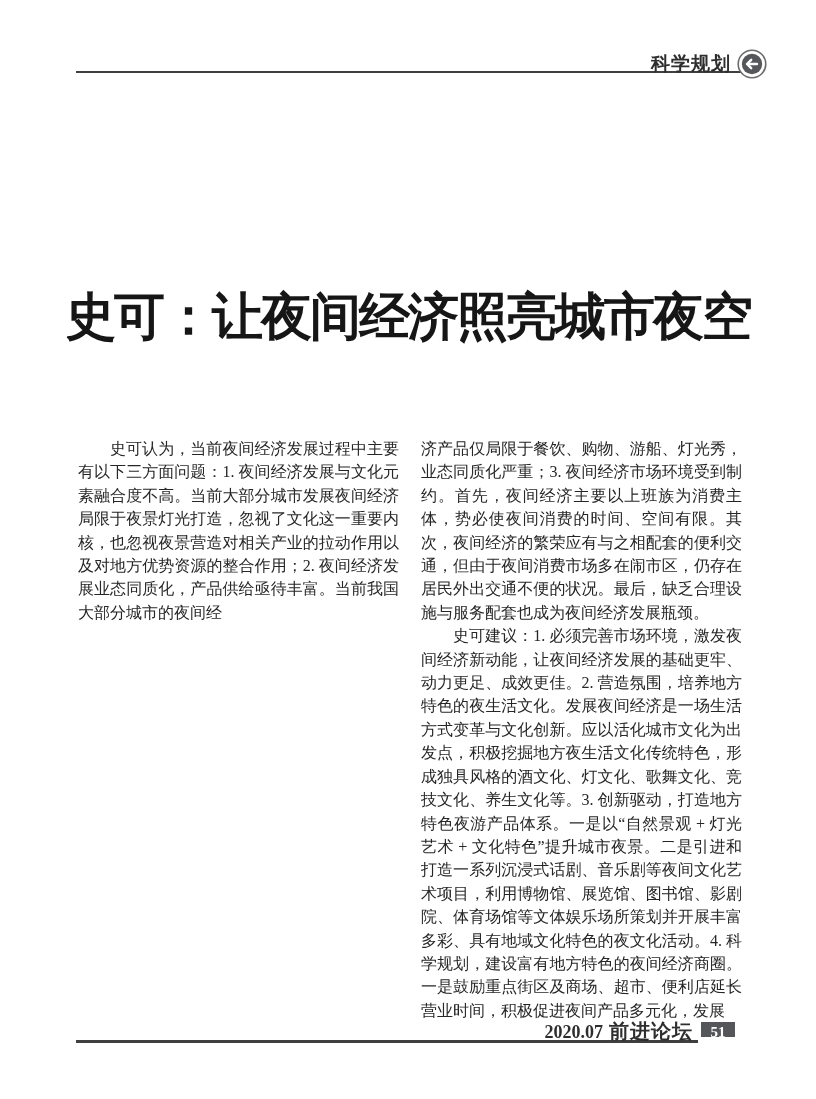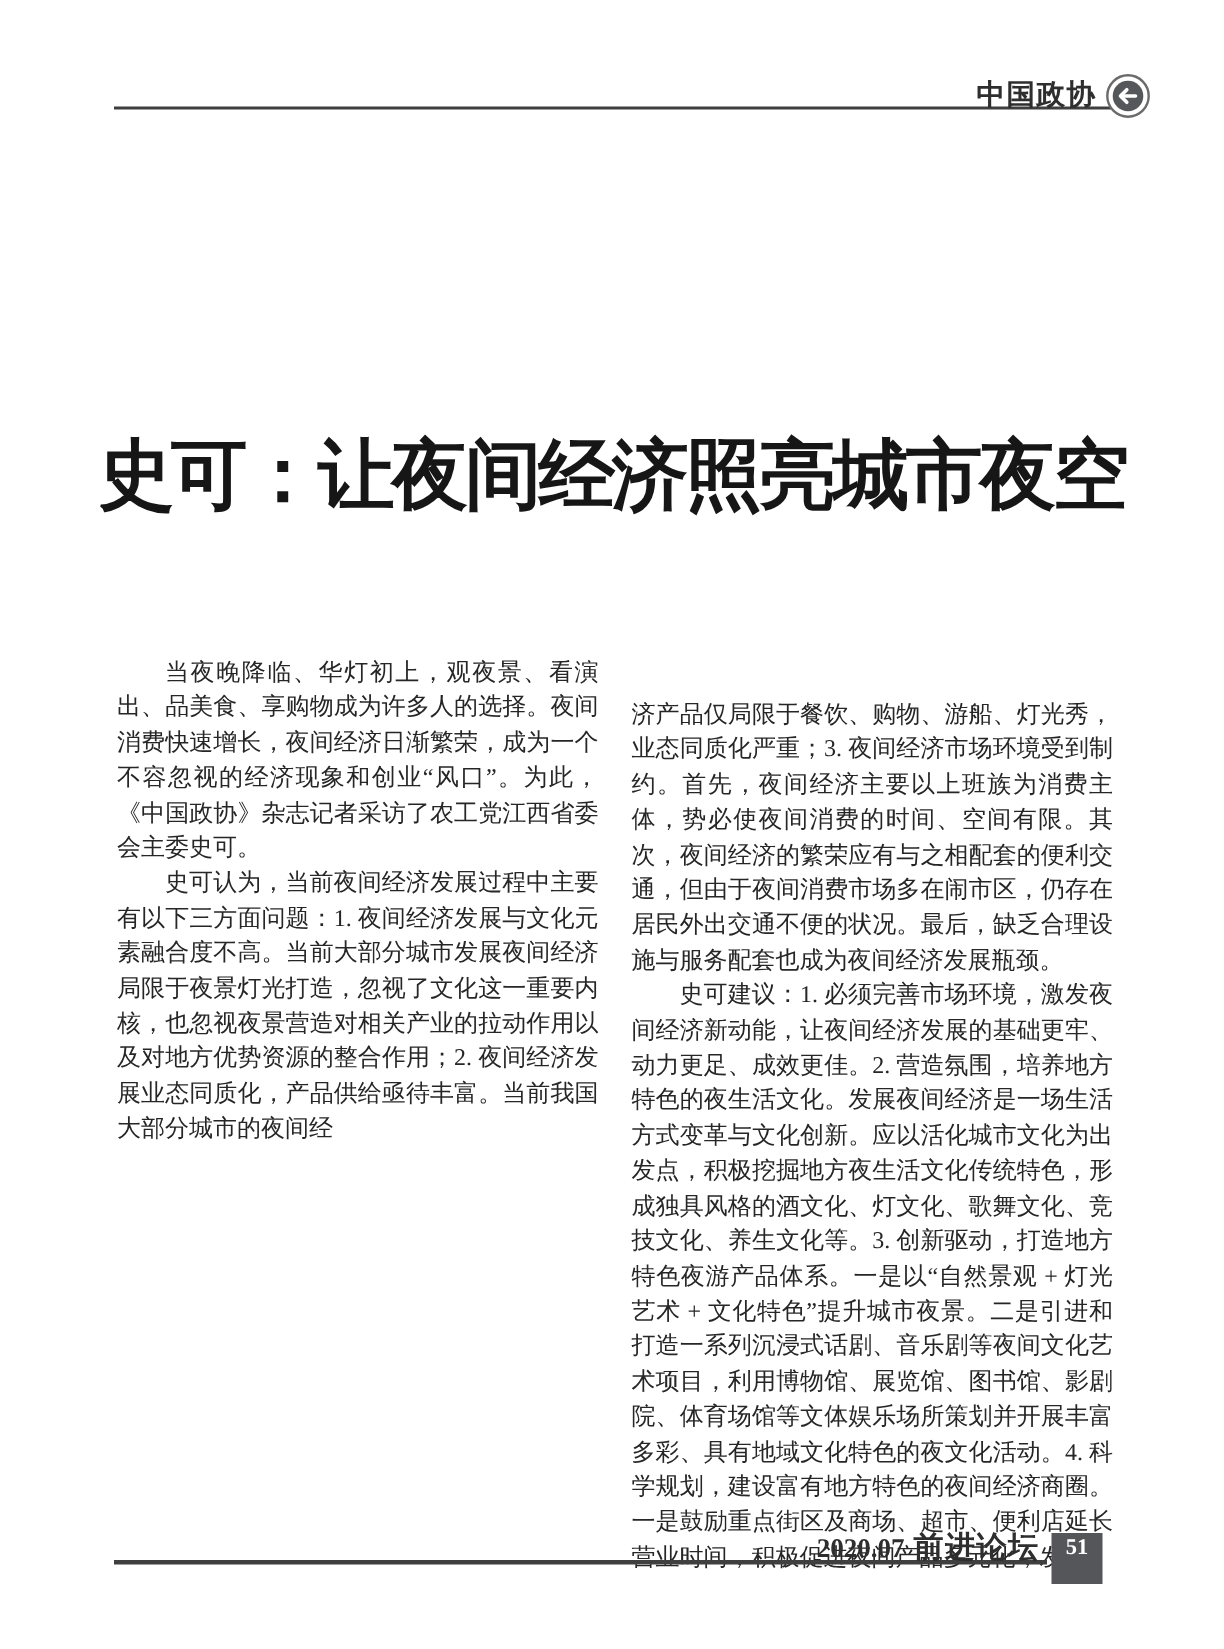--- a/index.html
+++ b/index.html
@@ -68,21 +68,21 @@
     top: 437px;
     width: 321px;
     font-size: 16px;
     line-height: 23.4px;
     color: #262626;
     text-align: justify;
     text-justify: inter-ideograph;
     word-break: break-all;
   }
   .col-left  { left: 78px; }
-  .col-right { left: 421px; margin-top: 28px; }
+  .col-right { left: 421px; }
   .col p.para { margin: 0; }
   .col p.indent { text-indent: 2em; }
 
   
   .footer-rule {
     position: absolute;
     left: 76px;
     top: 1040px;
     width: 622px;
     height: 3px;
@@ -106,52 +106,51 @@
     font-family: Liberation Sans, sans-serif;
     font-weight: 700;
     font-size: 20px;
     letter-spacing: 1px;
   }
   .page-badge {
     position: absolute;
     left: 701px;
     top: 1022px;
     width: 34px;
-    height: 34px;
+    height: 15px;
     background: #55565a;
     color: #ffffff;
     font-family: "Liberation Serif", "DejaVu Serif", serif;
     font-weight: 700;
     font-size: 15px;
     line-height: 21px;
     text-align: center;
   }
 </style>
 </head>
 <body>
 
 <div class="page">
 
   <div class="header-rule"></div>
   <div class="header-right">
-    <span class="section-label">中国政协</span>
+    <span class="section-label">科学规划</span>
     <svg class="header-icon" viewBox="0 0 32 32" width="32" height="32" xmlns="http://www.w3.org/2000/svg">
       <circle cx="16" cy="16" r="13.8" fill="#ffffff" stroke="#6b6b6b" stroke-width="1.6"></circle>
       <circle cx="16" cy="16" r="10.2" fill="#56575b"></circle>
       <g stroke="#ffffff" stroke-width="2.4" fill="none" stroke-linecap="round" stroke-linejoin="round">
         <path d="M21 16 H11.6"></path>
         <path d="M15.2 11.8 L11 16 L15.2 20.2"></path>
       </g>
     </svg>
   </div>
 
   <h1 class="article-title">史可：让夜间经济照亮城市夜空</h1>
 
   <div class="col col-left">
-      <p class="para indent">当夜晚降临、华灯初上，观夜景、看演出、品美食、享购物成为许多人的选择。夜间消费快速增长，夜间经济日渐繁荣，成为一个不容忽视的经济现象和创业“风口”。为此，《中国政协》杂志记者采访了农工党江西省委会主委史可。</p>
       <p class="para indent">史可认为，当前夜间经济发展过程中主要有以下三方面问题：1. 夜间经济发展与文化元素融合度不高。当前大部分城市发展夜间经济局限于夜景灯光打造，忽视了文化这一重要内核，也忽视夜景营造对相关产业的拉动作用以及对地方优势资源的整合作用；2. 夜间经济发展业态同质化，产品供给亟待丰富。当前我国大部分城市的夜间经</p>
     </div>
   <div class="col col-right">
       <p class="para">济产品仅局限于餐饮、购物、游船、灯光秀，业态同质化严重；3. 夜间经济市场环境受到制约。首先，夜间经济主要以上班族为消费主体，势必使夜间消费的时间、空间有限。其次，夜间经济的繁荣应有与之相配套的便利交通，但由于夜间消费市场多在闹市区，仍存在居民外出交通不便的状况。最后，缺乏合理设施与服务配套也成为夜间经济发展瓶颈。</p>
       <p class="para indent">史可建议：1. 必须完善市场环境，激发夜间经济新动能，让夜间经济发展的基础更牢、动力更足、成效更佳。2. 营造氛围，培养地方特色的夜生活文化。发展夜间经济是一场生活方式变革与文化创新。应以活化城市文化为出发点，积极挖掘地方夜生活文化传统特色，形成独具风格的酒文化、灯文化、歌舞文化、竞技文化、养生文化等。3. 创新驱动，打造地方特色夜游产品体系。一是以“自然景观 + 灯光艺术 + 文化特色”提升城市夜景。二是引进和打造一系列沉浸式话剧、音乐剧等夜间文化艺术项目，利用博物馆、展览馆、图书馆、影剧院、体育场馆等文体娱乐场所策划并开展丰富多彩、具有地域文化特色的夜文化活动。4. 科学规划，建设富有地方特色的夜间经济商圈。一是鼓励重点街区及商场、超市、便利店延长营业时间，积极促进夜间产品多元化，发展</p>
     </div>
 
   <div class="footer-rule"></div>
   <div class="footer-text">
     <span class="footer-issue">2020.07</span>

